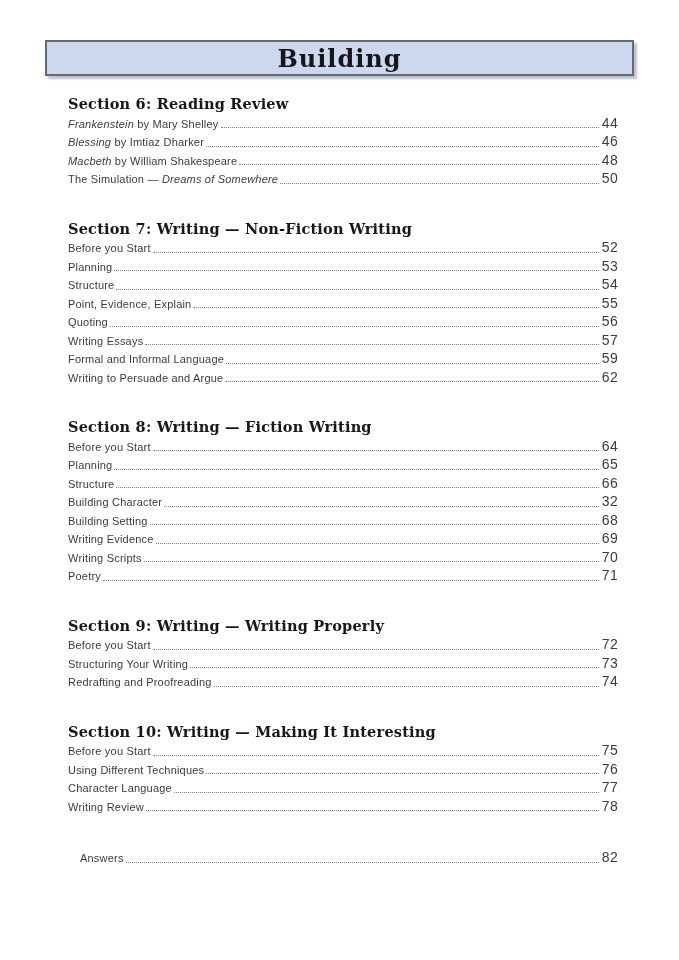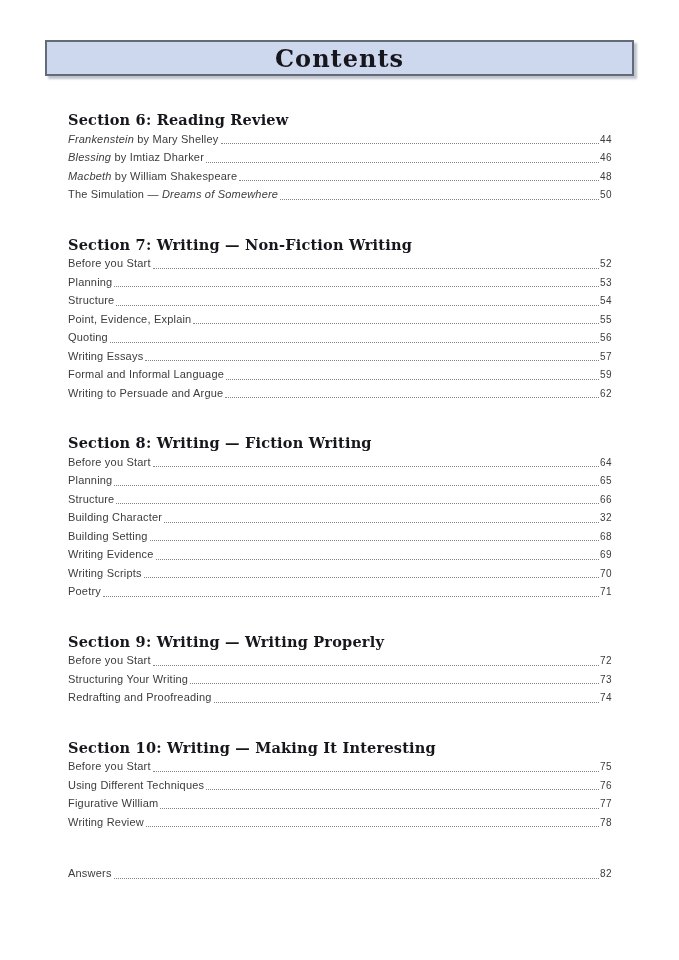--- a/index.html
+++ b/index.html
@@ -36,21 +36,21 @@
     font-family:"DejaVu Serif","Liberation Serif",serif;
     font-weight:bold;
     font-size:24px;
     letter-spacing:1px;
     color:var(--heading-text);
   }
   .toc{
     position:absolute;
     left:68px;top:79px;
     width:552px;
-    padding-top:32px;
+    padding-top:16px;
   }
   .sec-heading{
     font-family:"DejaVu Serif","Liberation Serif",serif;
     font-weight:bold;
     font-size:14.5px;
     line-height:18.5px;
     color:var(--heading-text);
     letter-spacing:0.2px;
     margin-top:32px;
   }
@@ -70,35 +70,35 @@
   .toc-label .it{font-style:italic;}
   .leader{
     flex:1;
     border-bottom:1.5px dotted var(--leader-color);
     align-self:flex-end;
     transform:translateY(-4px);
     margin:0 1px 0 2px;
     min-width:10px;
   }
   .pagenum{
-    font-size:10px;
+    font-size:14px;
     color:var(--entry-text);
     min-width:20px;
-    text-align:left;
+    text-align:center;
     letter-spacing:0.5px;
   }
-  .answers-host{margin-top:33px;}
+  .answers-host{margin-top:33px;margin-left:12px;}
 </style>
 </head>
 <body>
 
 <div class="page">
 
   <div class="contents-box">
-    <span class="contents-title">Contents</span>
+    <span class="contents-title">Building</span>
   </div>
 
   <div class="toc">
       <section class="toc-section">
         <h2 class="sec-heading">Section 6: Reading Review</h2>
         <div class="toc-row">
           <span class="toc-label"><span class="it">Frankenstein</span><span> by Mary Shelley</span></span>
           <span class="leader"></span>
           <span class="pagenum">44</span>
         </div>
@@ -228,21 +228,21 @@
           <span class="toc-label"><span>Before you Start</span></span>
           <span class="leader"></span>
           <span class="pagenum">75</span>
         </div>
         <div class="toc-row">
           <span class="toc-label"><span>Using Different Techniques</span></span>
           <span class="leader"></span>
           <span class="pagenum">76</span>
         </div>
         <div class="toc-row">
-          <span class="toc-label"><span>Figurative William</span></span>
+          <span class="toc-label"><span>Character Language</span></span>
           <span class="leader"></span>
           <span class="pagenum">77</span>
         </div>
       </section>
       <section class="toc-section">
         <div class="toc-row">
           <span class="toc-label"><span>Writing Review</span></span>
           <span class="leader"></span>
           <span class="pagenum">78</span>
         </div>

